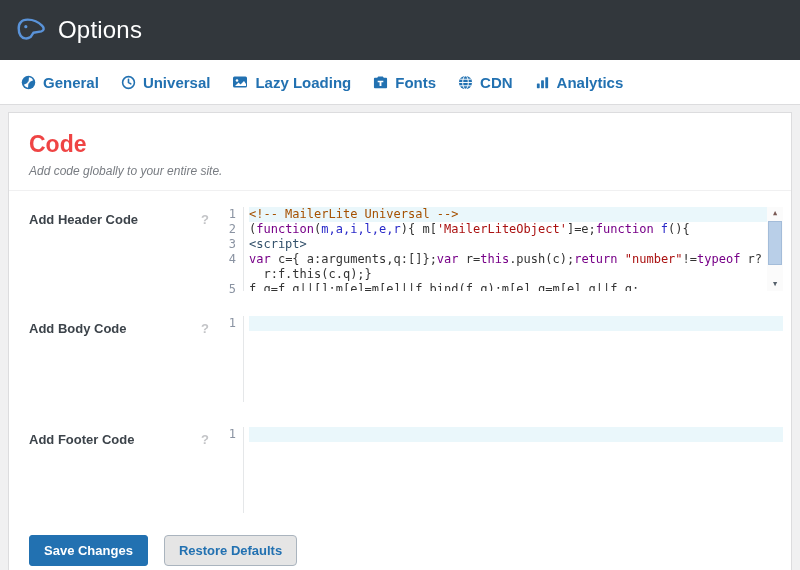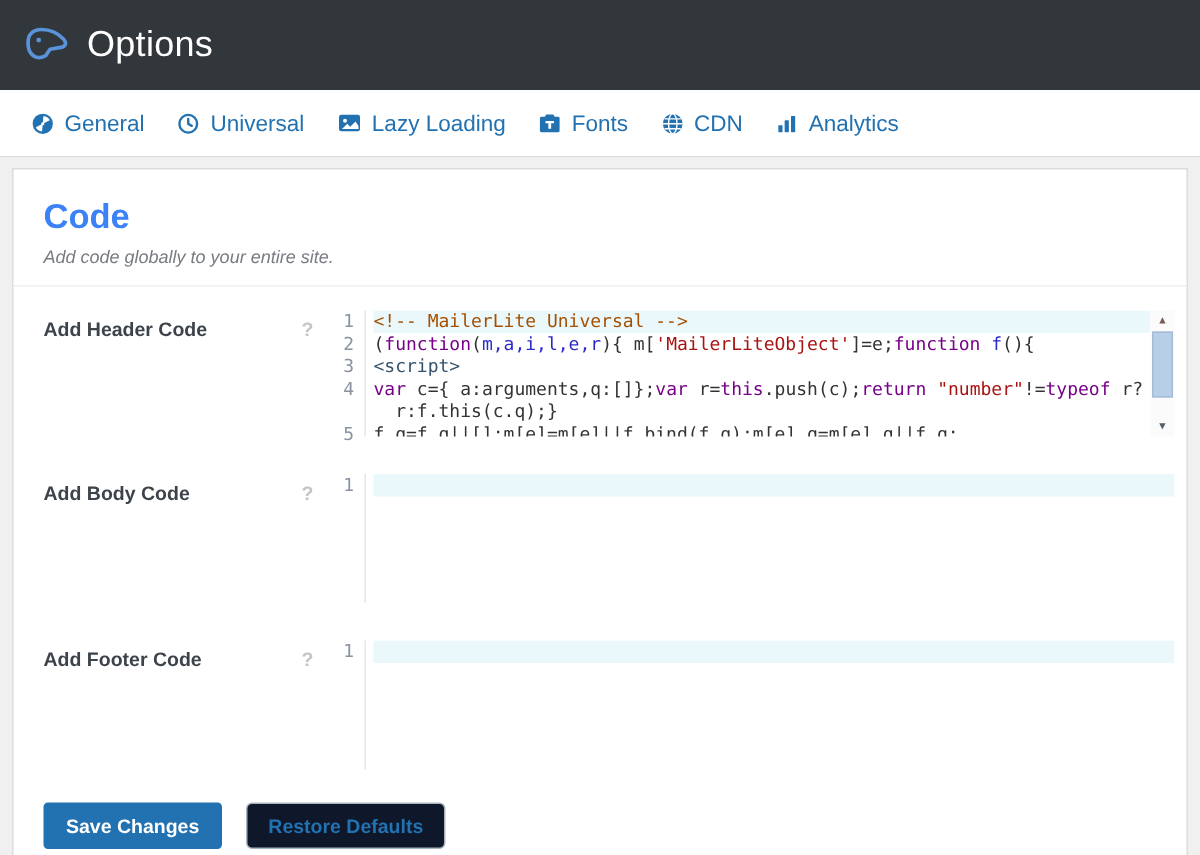--- a/index.html
+++ b/index.html
@@ -10,36 +10,36 @@
   .topbar { height:60px; background:#32373c; display:flex; align-items:center;
     padding-left:15px; }
   .logo { display:inline-flex; width:32px; height:32px; }
   .app-title { color:#ffffff; font-size:24px; font-weight:400; margin-left:11px;
     letter-spacing:.2px; }
 
   
   .tabbar { height:45px; background:#fff; border-bottom:1px solid #dcdcde;
     display:flex; align-items:stretch; padding-left:10px; }
   .tab { position:relative; display:flex; align-items:center; gap:7px;
-    padding:0 11px; font-size:15px; font-weight:400; color:#2271b1;
+    padding:0 11px; font-size:15px; font-weight:700; color:#2271b1;
     text-decoration:none; cursor:pointer; white-space:nowrap; }
   .tab .tab-icon { display:inline-flex; line-height:0; }
   .tab.active { color:#3c434a; margin:0 6px; }
   .tab.active::after { content:""; position:absolute; left:4px; right:4px;
     bottom:0; height:4px; background:#50575e; }
   .annotation { position:absolute; left:-7px; right:-7px; top:3px; bottom:0px;
     border:3px solid #dd7935; border-radius:15px; pointer-events:none; }
 
   .gap { height:7px; background:#f0f0f1; }
 
   
   .card { margin:0 8px; background:#fff; border:1px solid #dcdcde;
     border-bottom:none; min-height:458px; }
   .section-head { padding:18px 20px 12px; }
-  .section-head h1 { font-size:23px; font-weight:700; color:#3b82f6;
+  .section-head h1 { font-size:23px; font-weight:700; color:#ef4444;
     margin-bottom:6px; }
   .subtitle { font-style:italic; font-size:12px; color:#787c82; }
   .divider { border-top:1px solid #f0f0f1; }
 
   
   .row { display:flex; align-items:flex-start; padding:16px 8px 0 20px; }
   .row + .row { padding-top:25px; }
   .label-col { width:188px; flex:none; display:flex; justify-content:space-between;
     align-items:flex-start; padding:5px 8px 0 0; }
   .field-label { font-size:13px; font-weight:700; color:#3c434a; }
@@ -65,21 +65,21 @@
     color:#7a5a55; cursor:pointer; }
   .sb-btn.down { position:absolute; bottom:0; left:0; right:0; color:#55606b; }
   .sb-thumb { position:absolute; left:1px; right:1px; top:14px; height:44px;
     background:#b9cfe8; border:1px solid #a3bcd9; cursor:grab; }
 
   
   .btn-row { padding:22px 0 0 20px; display:flex; gap:16px; }
   button { font-family:"Liberation Sans", sans-serif; font-size:13px;
     font-weight:600; border-radius:3px; padding:7px 14px; cursor:pointer; }
   .btn-primary { background:#2271b1; border:1px solid #2271b1; color:#fff; }
-  .btn-secondary { background:#0f172a; border:1px solid #aab4be; color:#2271b1;
+  .btn-secondary { background:#e5e5e5; border:1px solid #aab4be; color:#2271b1;
     border-radius:4px; }
 </style>
 </head>
 <body>
 
 <div class="topbar">
   <span class="logo">
     <svg viewBox="0 0 34 34" width="32" height="32" fill="none" stroke="#5a93d9" stroke-width="2.6" stroke-linejoin="round">
       <path d="M6 9C3.5 11 3 19 6 23c2.5 3.4 7 3.8 10.5 1.5l3-4.5 8.5-1.5c3-.8 3.2-3.6 1-5.8C25 8.5 19 6 13.5 6 10 6 7.5 7 6 9Z"></path>
       <circle cx="11.5" cy="13.5" r="1.7" fill="#5a93d9" stroke="none"></circle>

